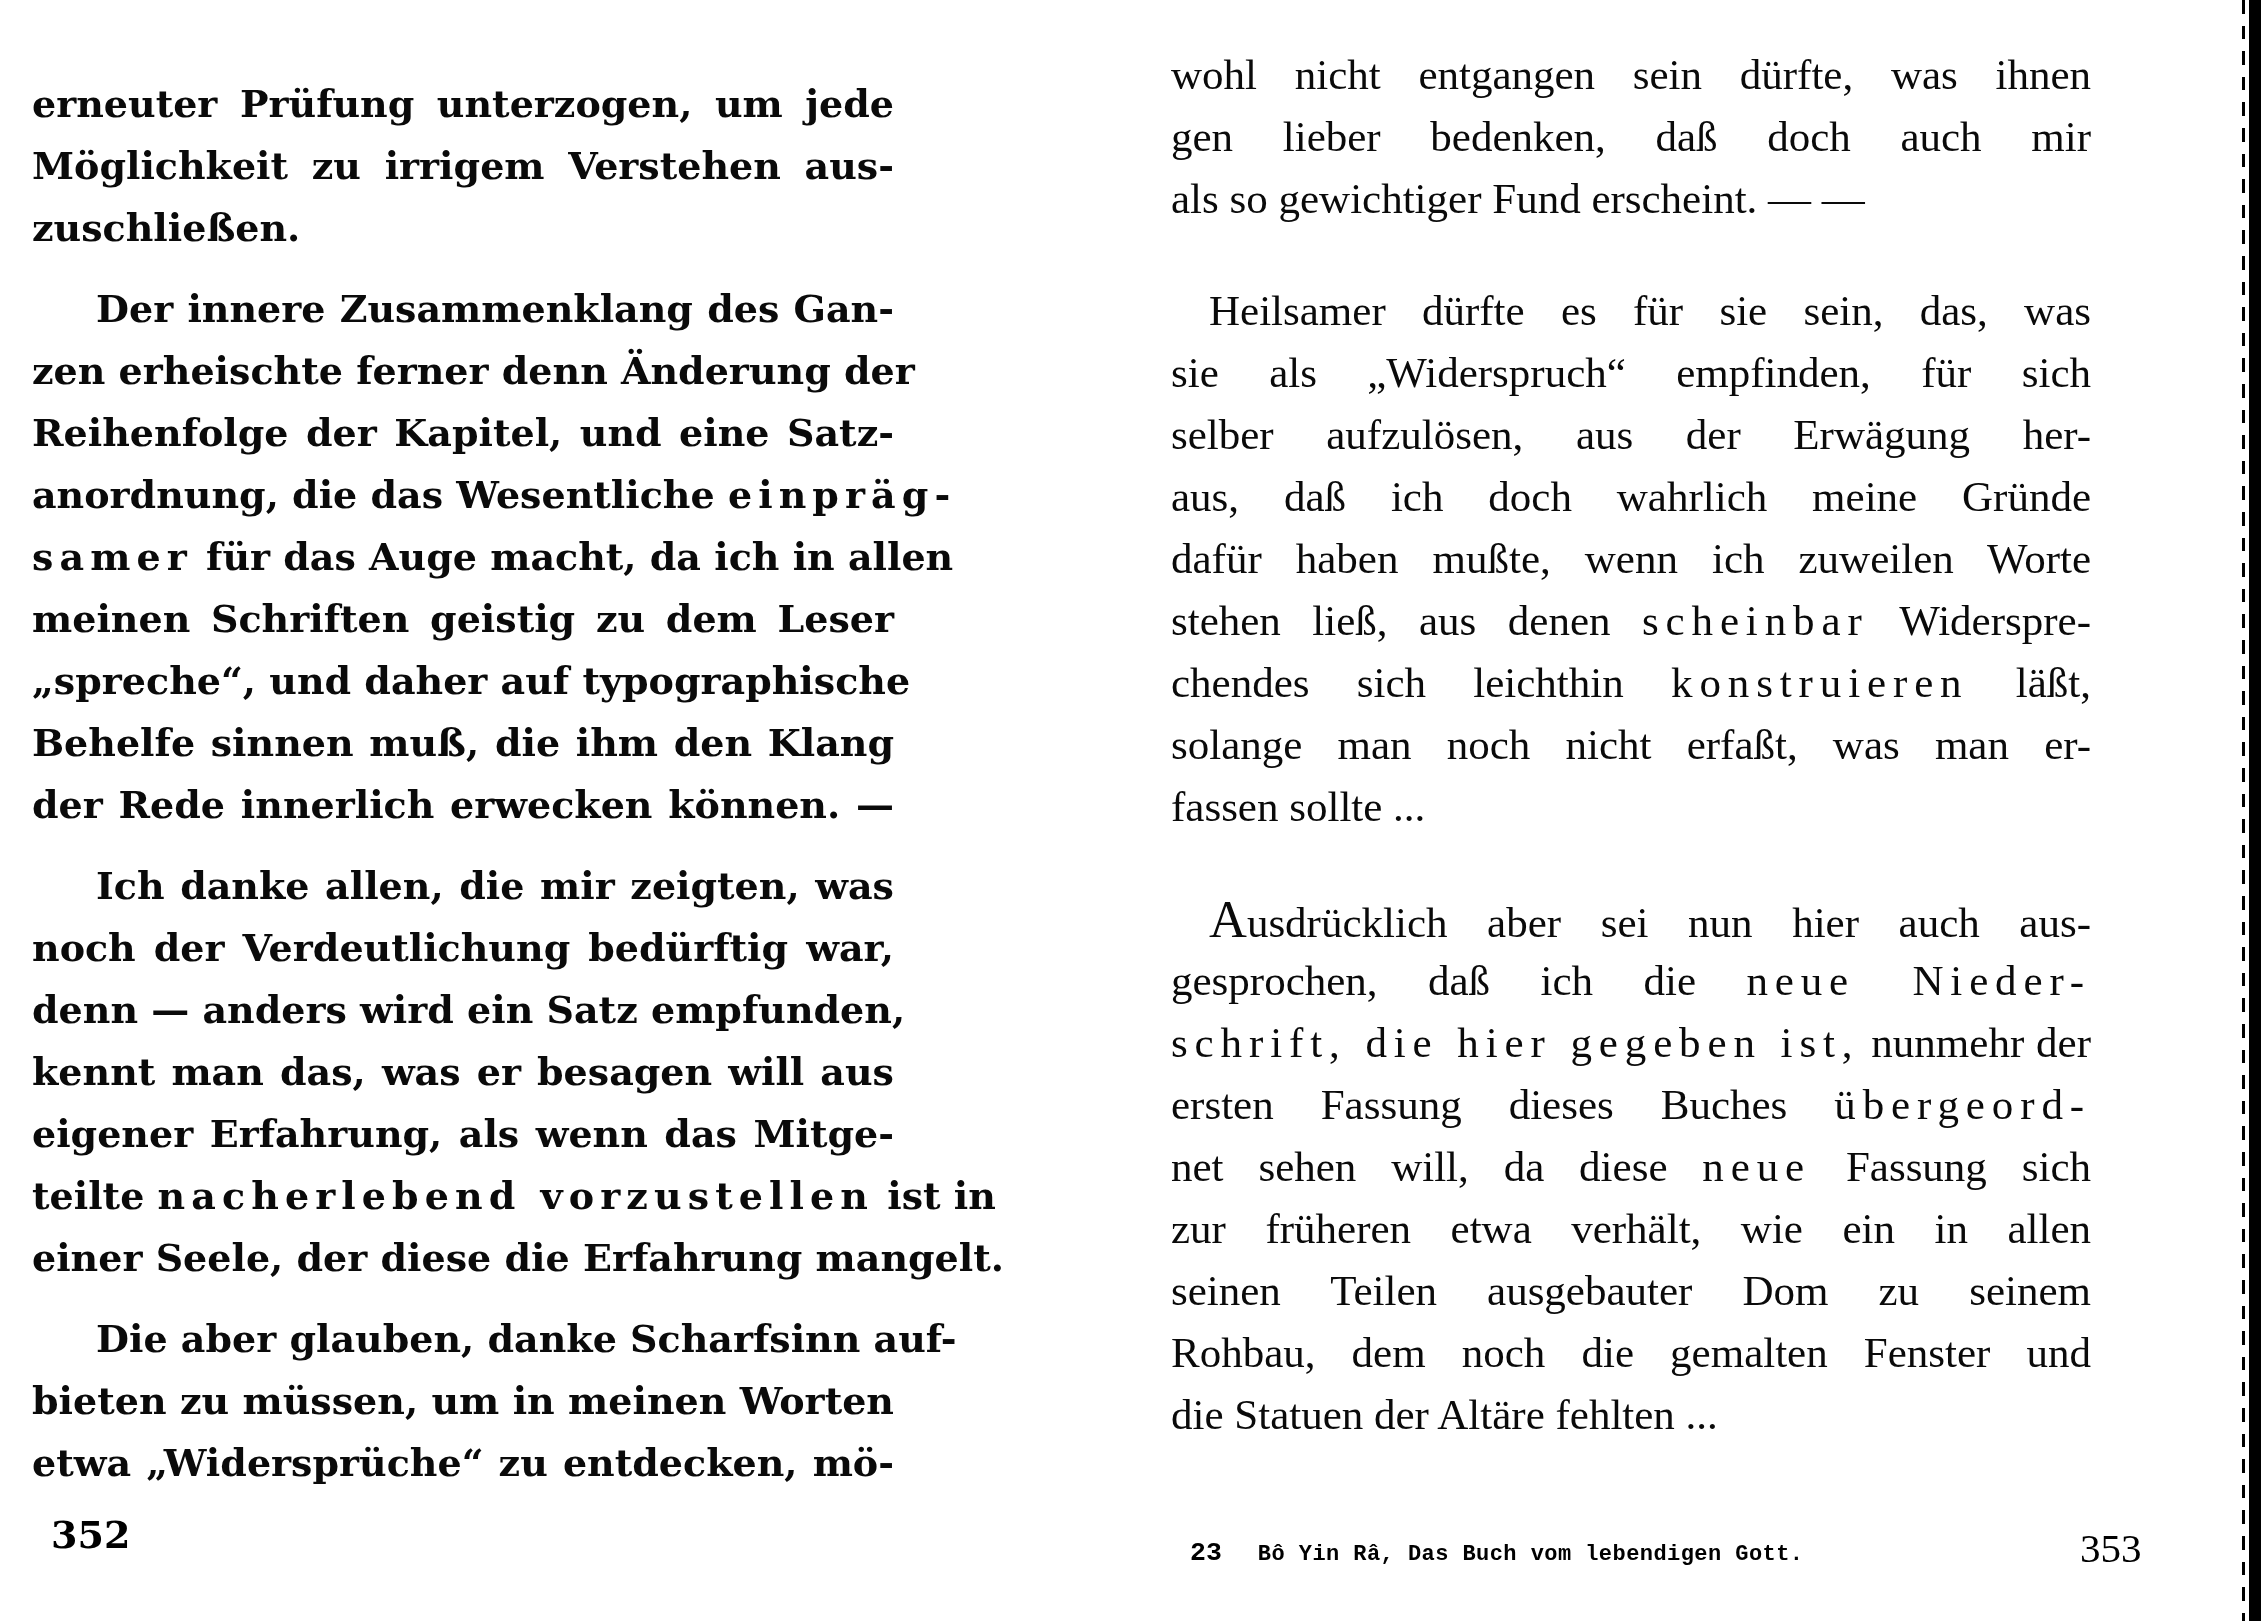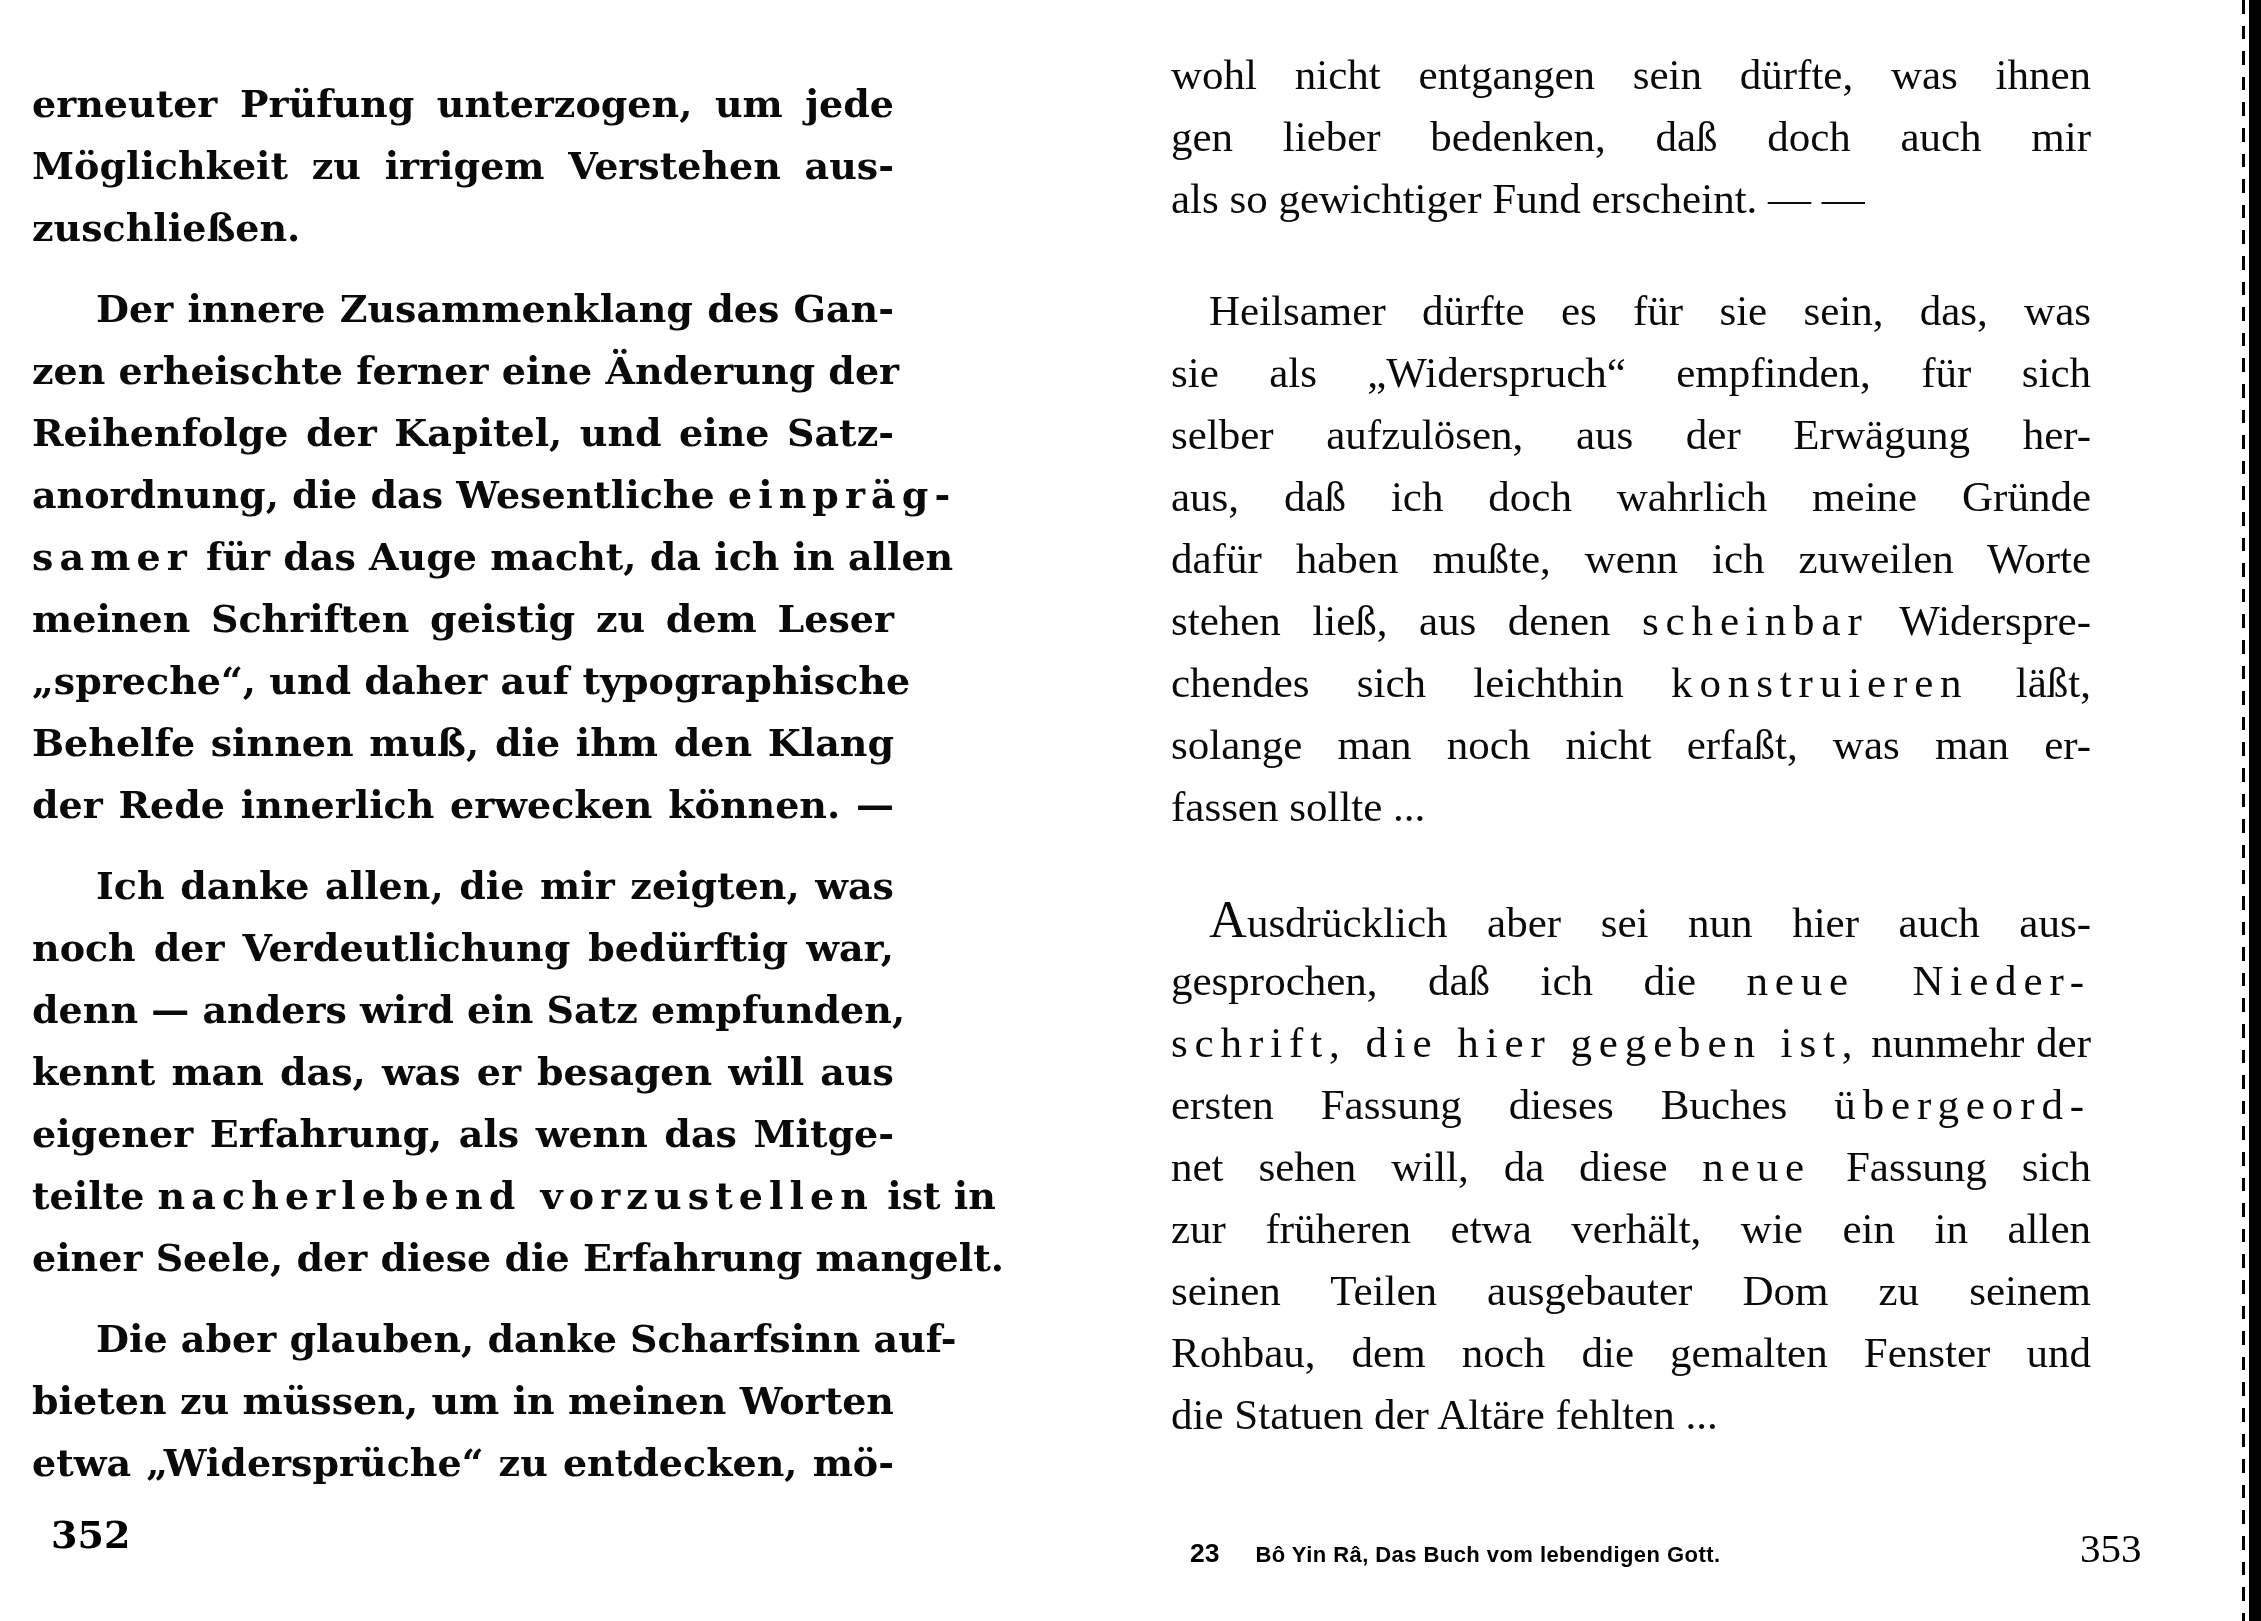--- a/index.html
+++ b/index.html
@@ -41,21 +41,21 @@
   .pnum-left {
     position:absolute; left:51px; top:1512px;
     font-family:"DejaVu Serif", serif; font-weight:700; font-size:38px;
   }
   .pnum-right {
     position:absolute; left:2080px; top:1524px;
     font-family:"Liberation Serif", serif; font-weight:400; font-size:41px;
   }
   .footer-note {
     position:absolute; left:1190px; top:1538px;
-    font-family:Liberation Sans, sans-serif; font-weight:700;
+    font-family:Liberation Mono, monospace; font-weight:700;
     white-space:nowrap;
   }
   .footer-note .fnum { font-size:26.5px; margin-right:36px; }
   .footer-note .ftitle { font-size:22px; letter-spacing:0.02em; }
   .edge-bar {
     position:absolute; left:2249px; top:0; width:12px; height:1621px;
     background:#000;
   }
   .edge-line {
     position:absolute; left:2242px; top:0; width:2.6px; height:1621px;
@@ -66,21 +66,21 @@
 <body>
 
 <div class="page-col pg-left" id="left-col">
     <div class="para">
       <div class="line just"><span>erneuter Prüfung unterzogen, um jede</span></div>
       <div class="line just"><span>Möglichkeit zu irrigem Verstehen aus-</span></div>
       <div class="line"><span>zuschließen.</span></div>
     </div>
     <div class="para">
       <div class="line just indent"><span>Der innere Zusammenklang des Gan-</span></div>
-      <div class="line just"><span>zen erheischte ferner eine Änderung der</span></div>
+      <div class="line just"><span>zen erheischte ferner denn Änderung der</span></div>
       <div class="line just"><span>Reihenfolge der Kapitel, und eine Satz-</span></div>
       <div class="line just"><span>anordnung, die das Wesentliche </span><span class="sp">einpräg-</span></div>
       <div class="line just"><span class="sp">samer</span><span> für das Auge macht, da ich in allen</span></div>
       <div class="line just"><span>meinen Schriften geistig zu dem Leser</span></div>
       <div class="line just"><span>„spreche“, und daher auf typographische</span></div>
       <div class="line just"><span>Behelfe sinnen muß, die ihm den Klang</span></div>
       <div class="line just"><span>der Rede innerlich erwecken können. —</span></div>
     </div>
     <div class="para">
       <div class="line just indent"><span>Ich danke allen, die mir zeigten, was</span></div>

